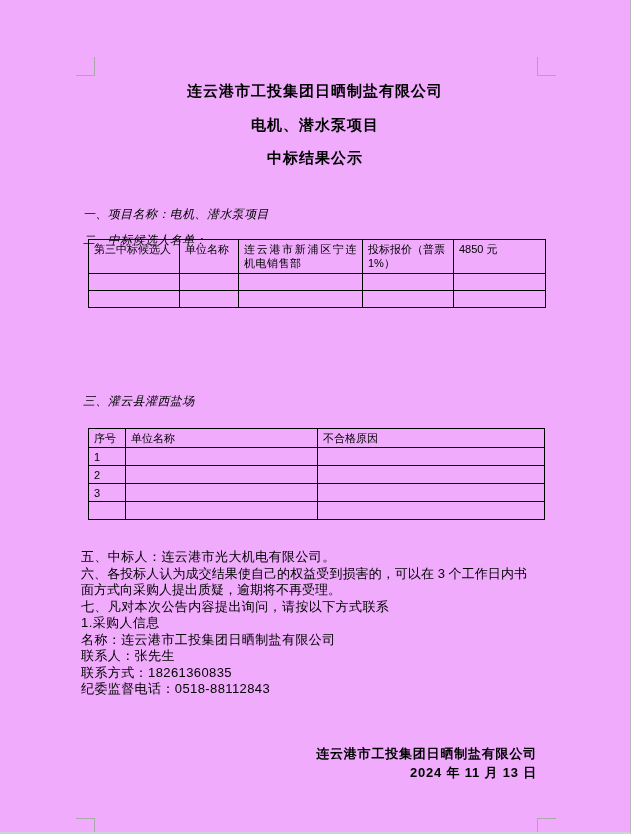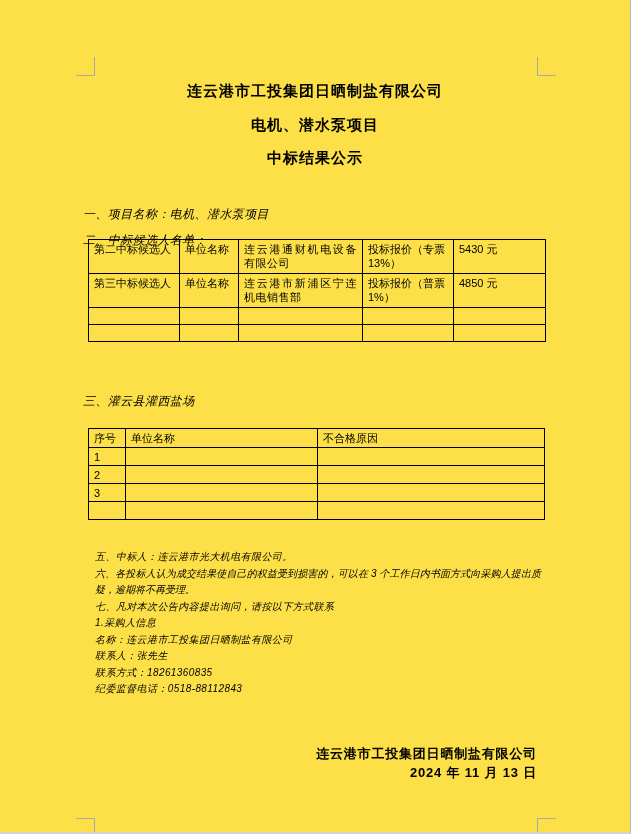--- a/index.html
+++ b/index.html
@@ -6,21 +6,21 @@
   html,body { width:634px; height:837px; background:#ffffff; }
   body {
     font-family:"Liberation Sans", sans-serif;
     color:#000;
     position:relative;
     overflow:hidden;
   }
   .page {
     position:absolute; top:0; left:0;
     width:631px; height:834px;
-    background:#fde047;
+    background:#f0abfc;
     border-right:1px solid #b2b7ba;
     border-bottom:2px solid #ccd5d9;
     overflow:hidden;
   }
   
   .crop { position:absolute; }
   .crop-tl { left:76px; top:57px;  width:19px; height:19px; border-right:1px solid #a9a9a9; border-bottom:1px solid #a9a9a9; }
   .crop-tr { left:537px; top:57px; width:19px; height:19px; border-left:1px solid #a9a9a9;  border-bottom:1px solid #a9a9a9; }
   .crop-bl { left:76px; top:818px; width:19px; height:16px; border-right:1px solid #a9a9a9; border-top:1px solid #a9a9a9; }
   .crop-br { left:537px; top:818px; width:19px; height:16px; border-left:1px solid #a9a9a9;  border-top:1px solid #a9a9a9; }
@@ -53,22 +53,22 @@
     font-weight:normal;
     text-align:left;
     overflow:hidden;
   }
   .t1 { left:88px; top:239px; width:457px; }
   .t2 { left:88px; top:428px; width:456px; }
   .company { text-align:justify; letter-spacing:0.5px; }
   .mid { vertical-align:middle; }
 
   .text-block {
-    position:absolute; left:95px; top:549px; width:446px;
-    font-size:10px; line-height:16.5px; letter-spacing:0.4px;font-style:italic;
+    position:absolute; left:81px; top:549px; width:446px;
+    font-size:13px; line-height:16.5px; letter-spacing:0.4px;
   }
   .text-block p { margin:0; }
   .just { text-align:justify; letter-spacing:0; }
 
   .signature {
     position:absolute; left:95px; top:745px; width:442px;
     text-align:right; font-weight:bold;
     font-size:13px; line-height:18.5px; letter-spacing:0.8px;
   }
 </style>
@@ -91,27 +91,20 @@
 
   <table class="t1">
     <colgroup>
       <col style="width:91px">
         <col style="width:59px">
         <col style="width:124px">
         <col style="width:91px">
         <col style="width:92px">
     </colgroup>
     <tbody>
-    <tr style="height:34px">
-      <td>第二中标候选人</td>
-      <td>单位名称</td>
-      <td class="company">连云港通财机电设备有限公司</td>
-      <td>投标报价（专票13%）</td>
-      <td>5430 元</td>
-    </tr>
     <tr style="height:34px">
       <td>第三中标候选人</td>
       <td>单位名称</td>
       <td class="company">连云港市新浦区宁连机电销售部</td>
       <td>投标报价（普票1%）</td>
       <td>4850 元</td>
     </tr>
     <tr style="height:17px">
       <td></td>
       <td></td>

